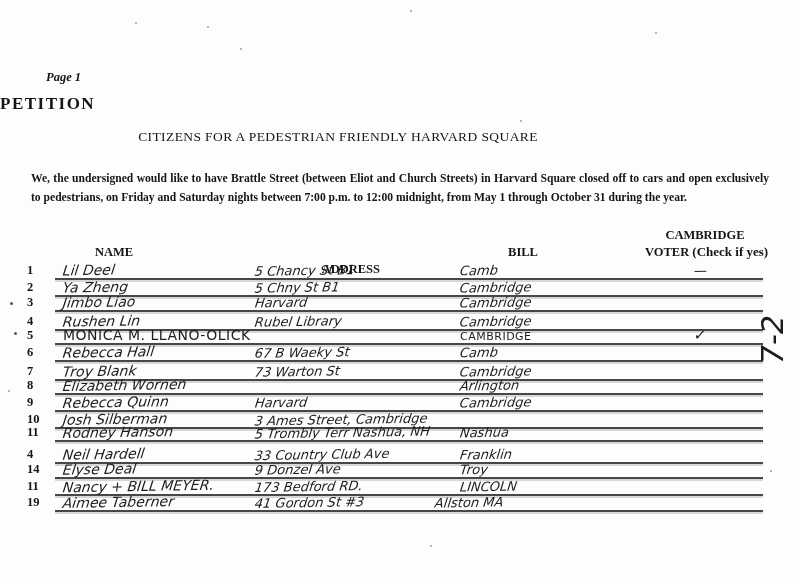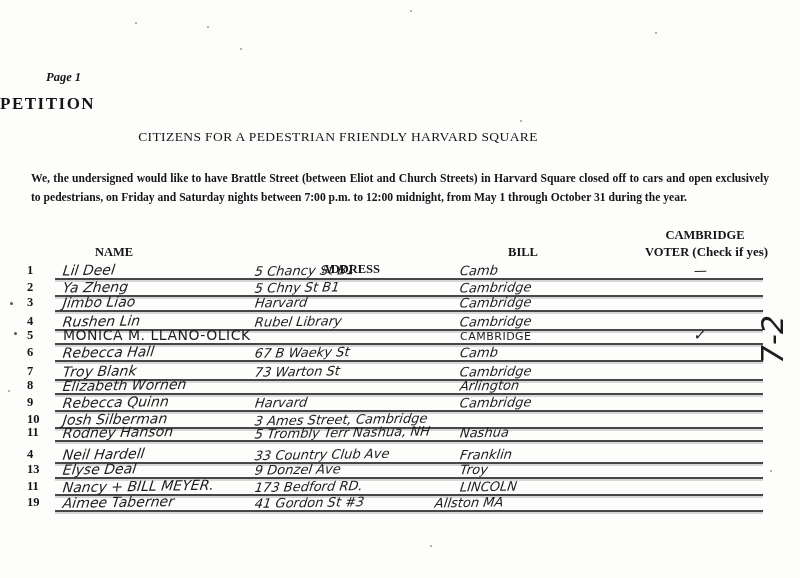--- a/index.html
+++ b/index.html
@@ -162,21 +162,21 @@
   <span class="cell c-voter"><span class="hand"></span></span>
 </div>
 <div class="row" style="top:446px">
   <span class="num">4</span>
   <span class="cell c-name"><span class="hand">Neil Hardell</span></span>
   <span class="cell c-addr"><span class="hand">33 Country Club Ave</span></span>
   <span class="cell c-town"><span class="hand">Franklin</span></span>
   <span class="cell c-voter"><span class="hand"></span></span>
 </div>
 <div class="row" style="top:461px">
-  <span class="num">13</span>
+  <span class="num">14</span>
   <span class="cell c-name"><span class="hand">Elyse Deal</span></span>
   <span class="cell c-addr"><span class="hand">9 Donzel Ave</span></span>
   <span class="cell c-town"><span class="hand">Troy</span></span>
   <span class="cell c-voter"><span class="hand"></span></span>
 </div>
 <div class="row" style="top:478px">
   <span class="num">11</span>
   <span class="cell c-name"><span class="hand">Nancy + BILL MEYER.</span></span>
   <span class="cell c-addr"><span class="hand">173 Bedford RD.</span></span>
   <span class="cell c-town"><span class="hand">LINCOLN</span></span>

